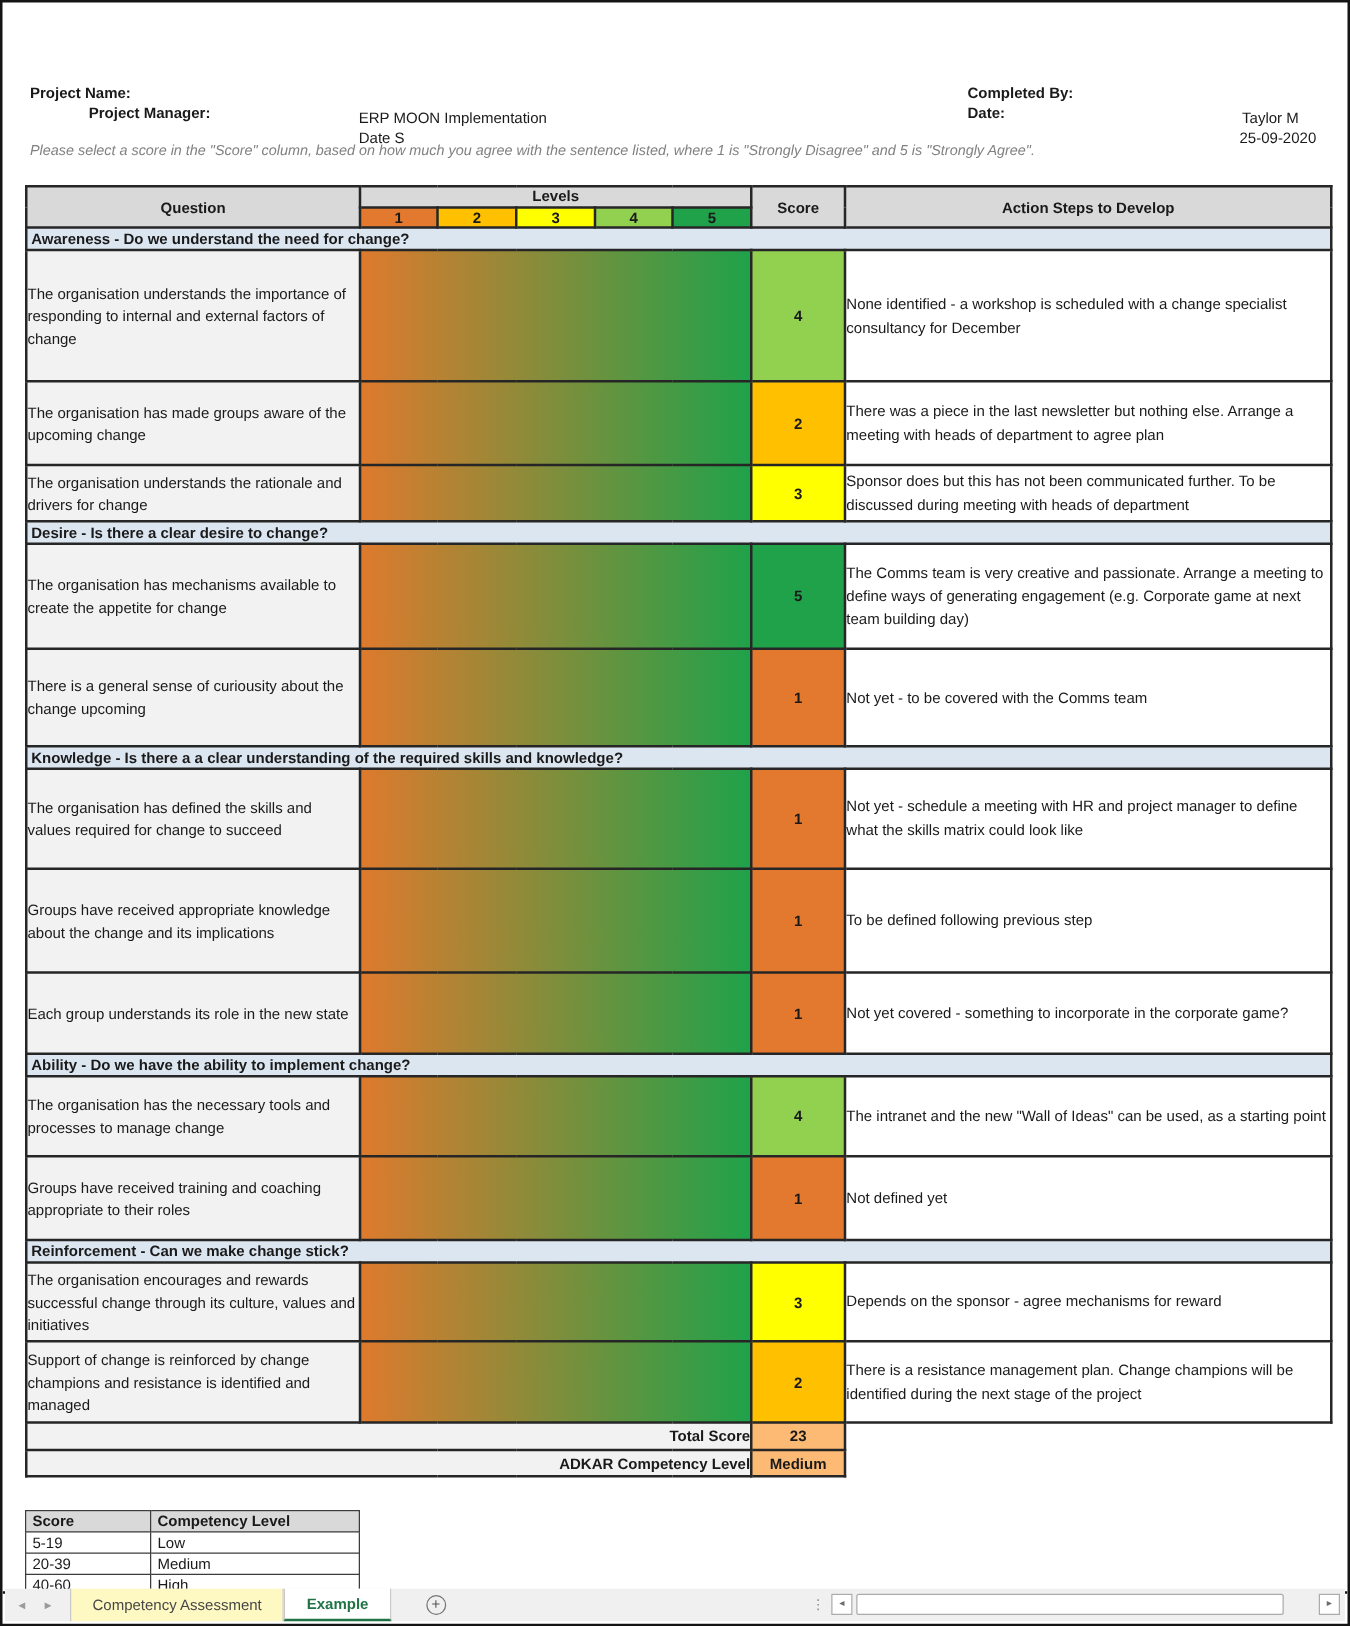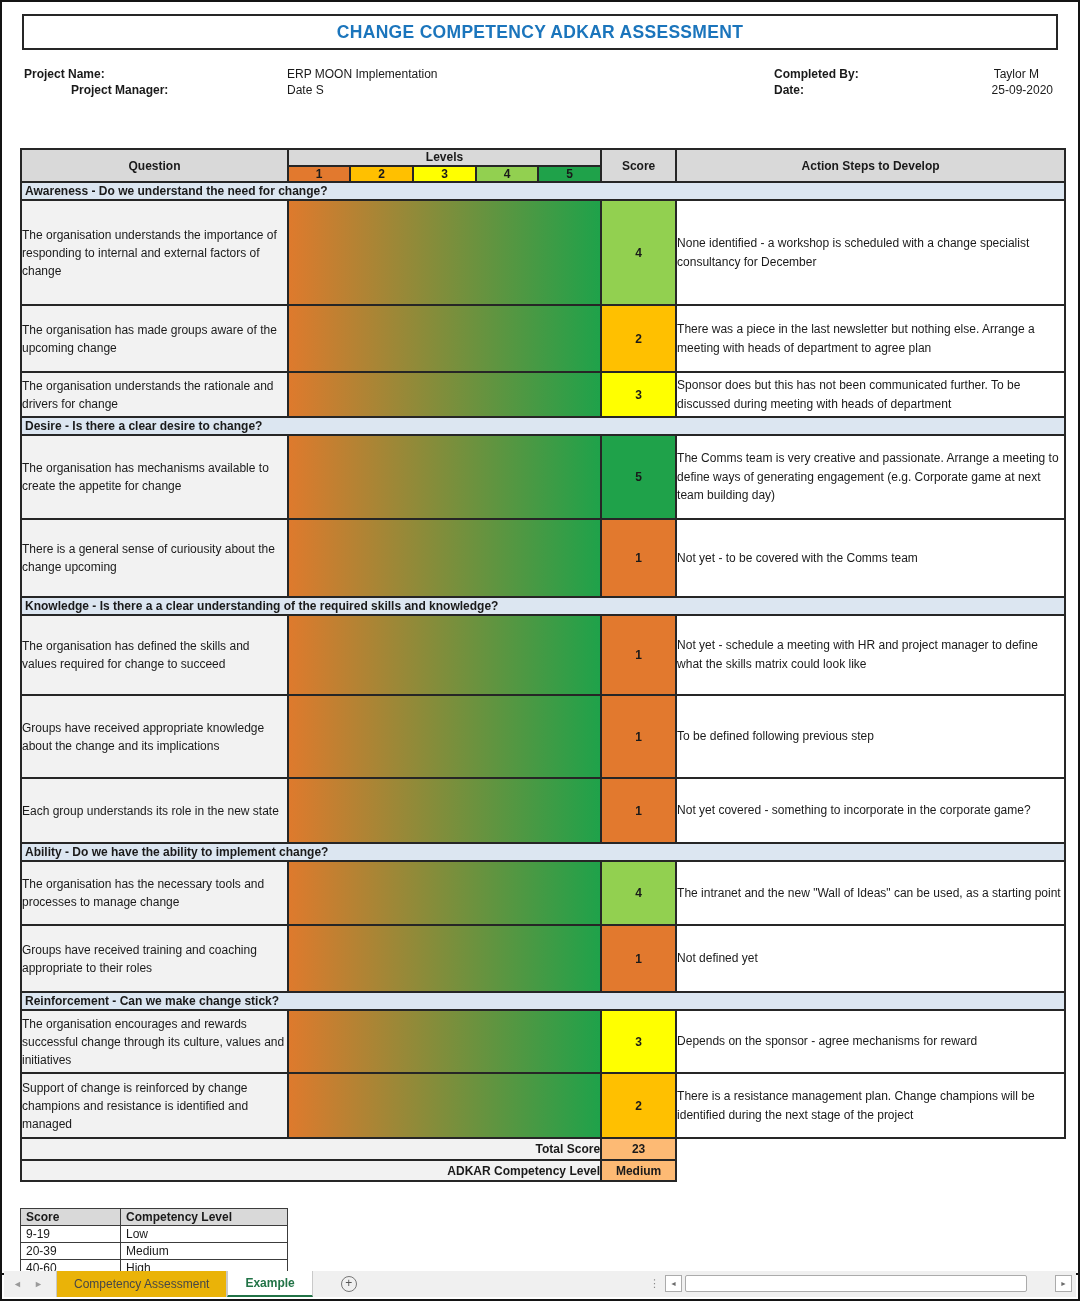--- a/index.html
+++ b/index.html
@@ -10,21 +10,21 @@
   }
   .frame { position:absolute; inset:0; border:2px solid #141414; background:#fff; overflow:hidden; }
 
   
   .title-box { position:absolute; top:12px; left:20px; right:20px; height:36px;
     border:2px solid #262626; display:flex; align-items:center; justify-content:center; background:#fff; }
   .title-text { color:#1B75BC; font-weight:bold; font-size:17.5px; letter-spacing:.3px; }
 
   
   .meta-label { position:absolute; font-size:12px; font-weight:bold; }
-  .meta-value { position:absolute; font-size:12px; }
+  .meta-value { position:absolute; font-size:12px;margin-top:20px; }
   .m-name-l { left:22px; top:65px; } .m-name-v { left:285px; top:65px; }
   .m-comp-l { left:772px; top:65px; } .m-comp-v { right:39px; top:65px; text-align:right; }
   .m-mgr-l  { left:22px; top:81px;margin-left:47px; } .m-mgr-v  { left:285px; top:81px; }
   .m-date-l { left:772px; top:81px; } .m-date-v { right:25px; top:81px; text-align:right; }
 
   .note { position:absolute; left:22px; top:113px; font-size:11.5px; font-style:italic; color:#808080; }
 
   
   .main-table { position:absolute; left:18px; top:146px; width:1044px;
     border-collapse:collapse; table-layout:fixed; }
@@ -55,50 +55,48 @@
   .lg-c1 { width:100px; } .lg-c2 { width:167px; }
 
   
   .sheet-endline { position:absolute; left:0; right:0; top:1271px; height:2px; background:#141414; }
   .tabbar { position:absolute; left:2px; right:2px; bottom:2px; height:26px; background:#F0F0F0;
     display:flex; align-items:stretch; }
   .tab-nav { display:flex; align-items:center; gap:12px; padding-left:9px; width:52px;
     color:#9a9a9a; font-size:9px; }
   .tab-nav span { cursor:default; }
   .tab { display:flex; align-items:center; padding:0 17px; font-size:12px; color:#474747;
-    border-left:1px solid #c9c9c9; border-right:1px solid #c9c9c9; background:#eab308; white-space:nowrap; }
+    border-left:1px solid #c9c9c9; border-right:1px solid #c9c9c9; background:#fef9c3; white-space:nowrap; }
   .tab.active { background:#ffffff; color:#217346; font-weight:bold; border-bottom:2px solid #217346; }
   .add-btn { align-self:center; margin-left:28px; width:16px; height:16px; border:1px solid #767676;
     border-radius:50%; color:#555; font-size:12px; line-height:13px; text-align:center; background:#F0F0F0; }
   .splitter-dots { position:absolute; left:645px; top:6px; color:#8a8a8a; font-size:11px; }
   .sb-btn { position:absolute; top:4px; width:17px; height:17px; background:#fff; border:1px solid #ababab;
     color:#6b6b6b; font-size:7px; display:flex; align-items:center; justify-content:center; }
   .sb-left { left:661px; }
   .sb-right { right:4px; }
   .sb-thumb { position:absolute; left:681px; top:4px; width:342px; height:17px; background:#fff;
     border:1px solid #ababab; border-radius:2px; }
 </style>
 </head>
 <body>
 
 <div class="frame">
 
-  <div class="title-box">
-    <span class="title-text">CHANGE COMPETENCY ADKAR ASSESSMENT</span>
-  </div>
 
   <span class="meta-label m-name-l">Project Name:</span>
   <span class="meta-value m-name-v">ERP MOON Implementation</span>
   <span class="meta-label m-comp-l">Completed By:</span>
   <span class="meta-value m-comp-v">Taylor M</span>
   <span class="meta-label m-mgr-l">Project Manager:</span>
   <span class="meta-value m-mgr-v">Date S</span>
   <span class="meta-label m-date-l">Date:</span>
   <span class="meta-value m-date-v">25-09-2020</span>
 
+  <div class="note">Please select a score in the "Score" column, based on how much you agree with the sentence listed, where 1 is "Strongly Disagree" and 5 is "Strongly Agree".</div>
 
   <table class="main-table">
     <colgroup>
       <col style="width:267px">
         <col style="width:62px">
         <col style="width:63px">
         <col style="width:63px">
       <col style="width:62px">
         <col style="width:63px">
         <col style="width:75px">
@@ -224,21 +222,21 @@
   </tbody>
     </table>
 
   <table class="legend-table">
     <tbody>
         <tr class="legend-hdr">
       <td class="lg-c1">Score</td>
       <td class="lg-c2">Competency Level</td>
     </tr>
     <tr>
-      <td>9-19</td>
+      <td>5-19</td>
       <td>Low</td>
     </tr>
     <tr>
       <td>20-39</td>
       <td>Medium</td>
     </tr>
     <tr>
       <td>40-60</td>
       <td>High</td>
     </tr>

